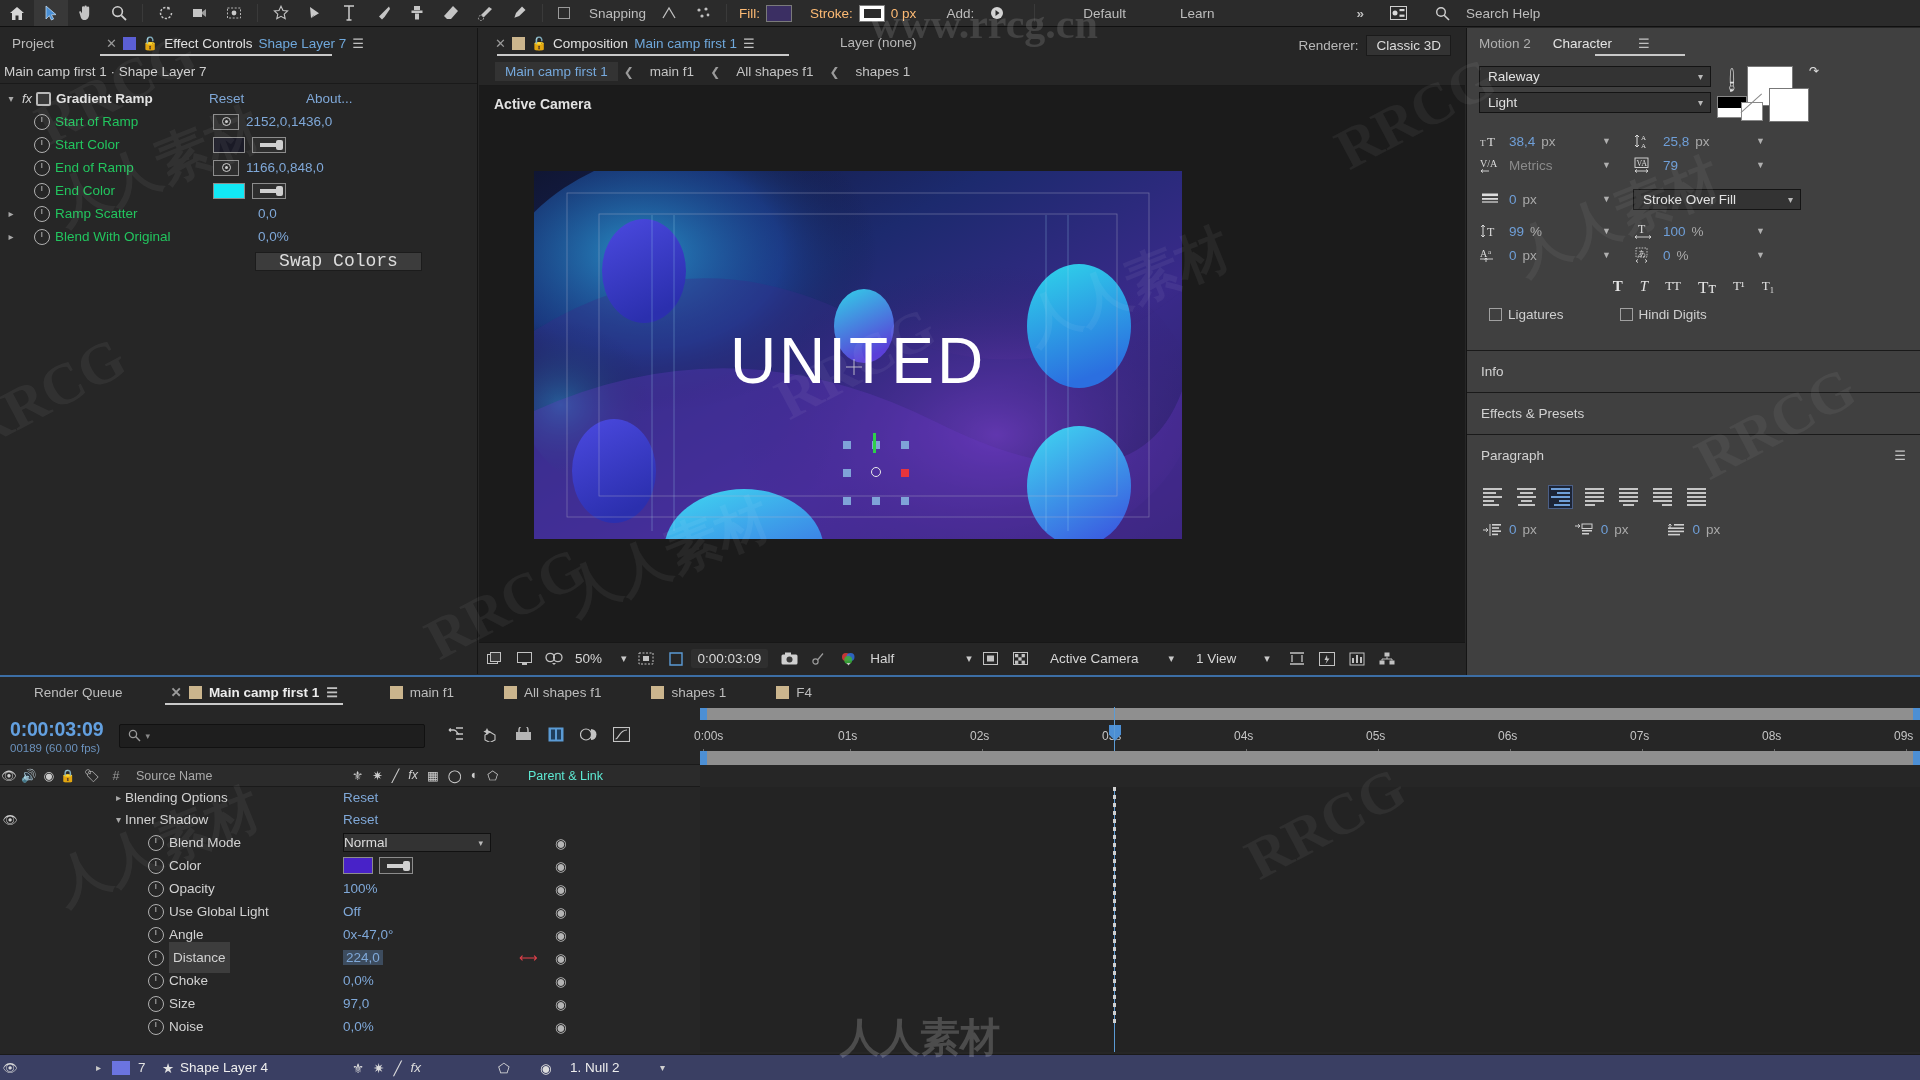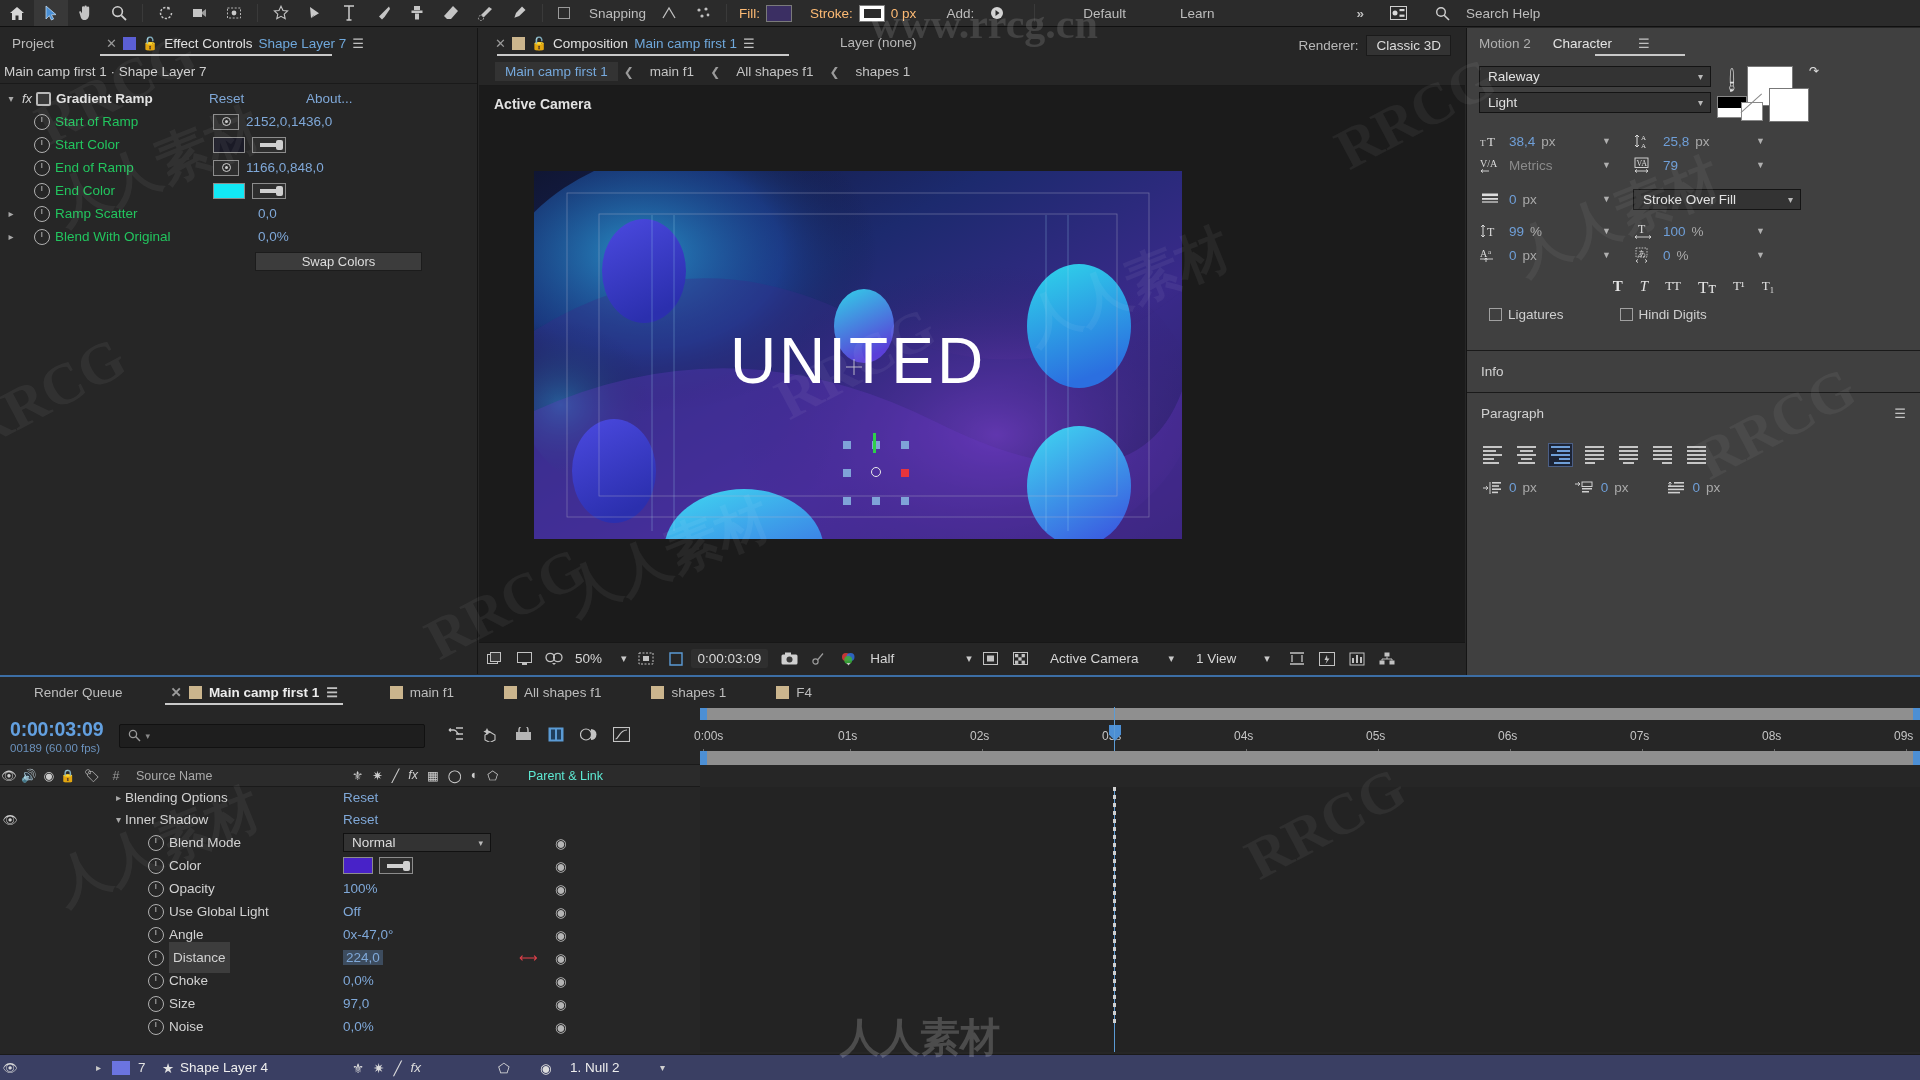--- a/index.html
+++ b/index.html
@@ -105,22 +105,22 @@
   }
   .eyedrop .bar { width:18px; height:4px; background:#d0d0d0; position:relative;}
   .eyedrop .bar:after{content:"";position:absolute;right:-5px;top:-3px;width:7px;height:10px;background:#d0d0d0;border-radius:2px;}
   .dropdown-ec {
     position:absolute; left:255px; width:167px; height:19px; background:#333;
     border:1px solid #111; color:#ddd; font-size:13px;
     display:flex; align-items:center; justify-content:center; gap:4px;
   }
   .swapbtn {
     position:absolute; left:255px; width:167px; height:19px; background:#3c3c3c;
-    border:1px solid #1c1c1c; color:#ddd; font-size:13px;
-    display:flex; align-items:center; justify-content:center;
+    border:1px solid #1c1c1c; color:#ddd; font-size:18px;
+    display:flex; align-items:center; justify-content:center;font-family:Liberation Mono, monospace;
   }
 
   
   .comp-panel {
     position:absolute; left:479px; top:28px; width:986px; height:646px;
     background:#262626;
   }
   .comp-tabbar { height:30px; display:flex; align-items:center; position:relative;}
   .comp-layerlbl { position:absolute; left:361px; top:7px; color:#b9b9b9; font-size:13.5px;}
   .renderer-box {
@@ -913,20 +913,23 @@
         <span>
           <span class="cbx"></span><span>Hindi Digits</span>
         </span>
       </div>
     </div>
 
     <div class="acc-bar" style="margin-top:18px">
       <span>Info</span>
     </div>
     <div class="acc-bar">
+      <span>Effects &amp; Presets</span>
+    </div>
+    <div class="acc-bar">
       <span>Paragraph</span>
       <span class="hb">☰</span>
     </div>
     <div class="para-body">
       <div class="align-row">
         <span class="alg">
             <i style="width:100%"></i>
             <i style="width:70%"></i>
             <i style="width:100%"></i>
             <i style="width:60%"></i>
@@ -1170,21 +1173,21 @@
         <span style="width:96px"></span>
         <span class="arrow" style="color:#a8a8a8;font-size:10px">▾</span>
         <span class="nm" style="margin-left:4px">Inner Shadow</span>
         <span class="vl" style="left:343px">Reset</span>
       </div>
       <div class="trow">
         <span class="eye"></span>
           <span style="width:128px"></span>
         <span class="stopwatch"></span>
         <span class="nm">Blend Mode</span>
-        <span style="position:absolute;left:343px;width:148px;height:19px;background:#333;border:1px solid #111;display:flex;align-items:center;padding-left:8px;color:#ddd">
+        <span style="position:absolute;left:343px;width:148px;height:19px;background:#333;border:1px solid #111;display:flex;align-items:center;color:#ddd">
           <span>Normal</span>
           <span style="position:absolute;right:7px;font-size:9px;color:#bbb">▾</span>
         </span>
         <span style="position:absolute;left:555px;color:#b5b5b5">◉</span>
       </div>
       <div class="trow">
         <span class="eye"></span>
           <span style="width:128px"></span>
         <span class="stopwatch"></span>
         <span class="nm">Color</span>

